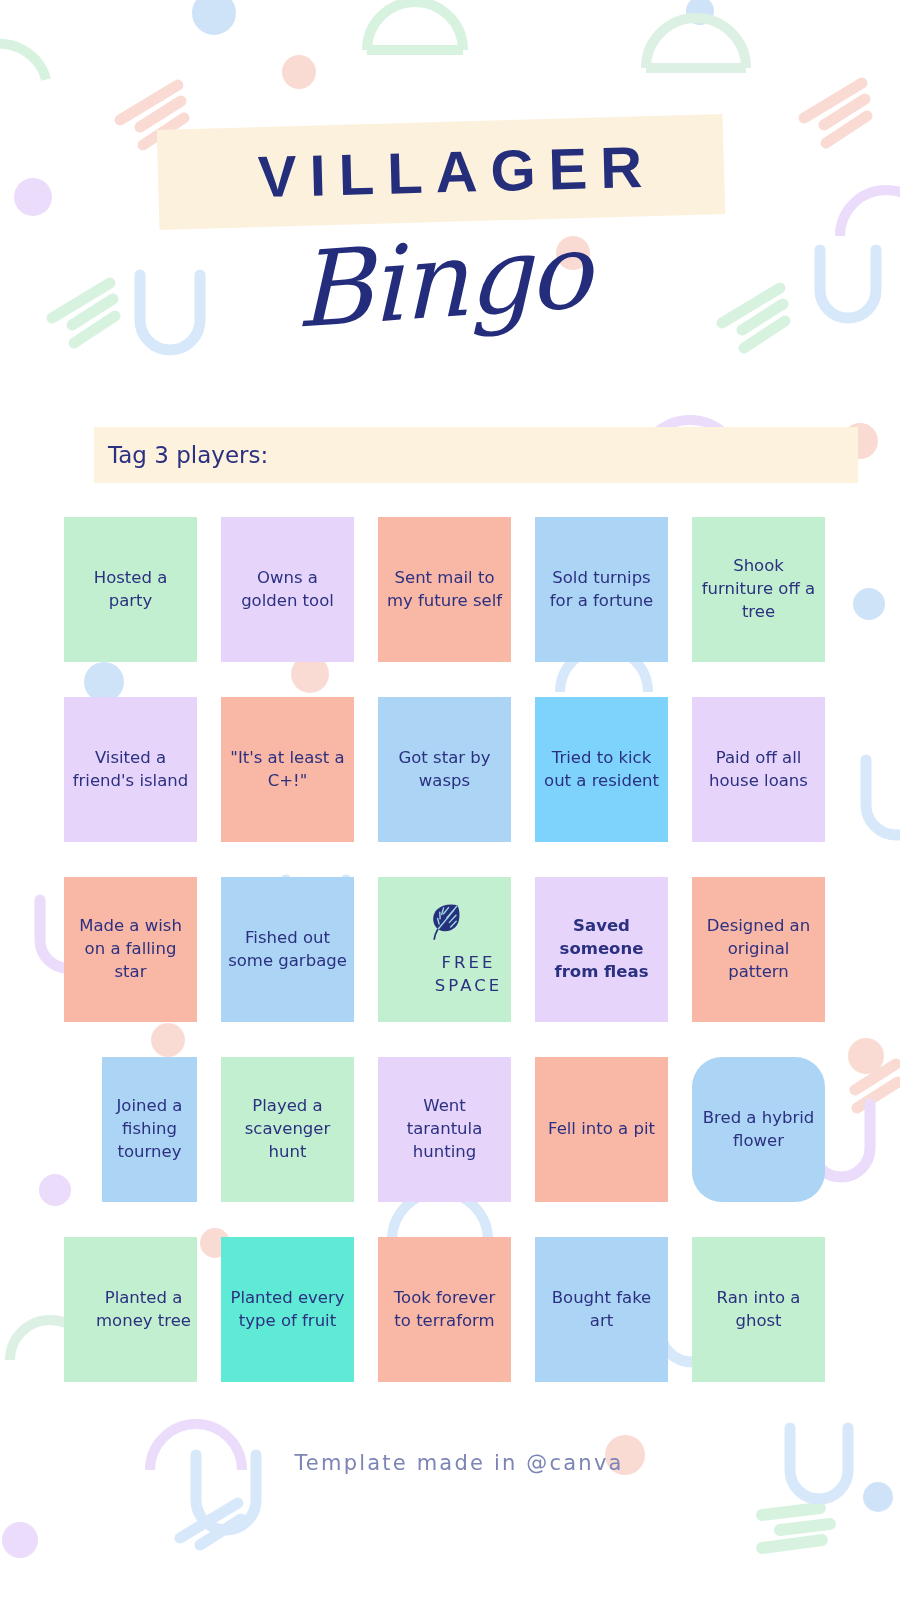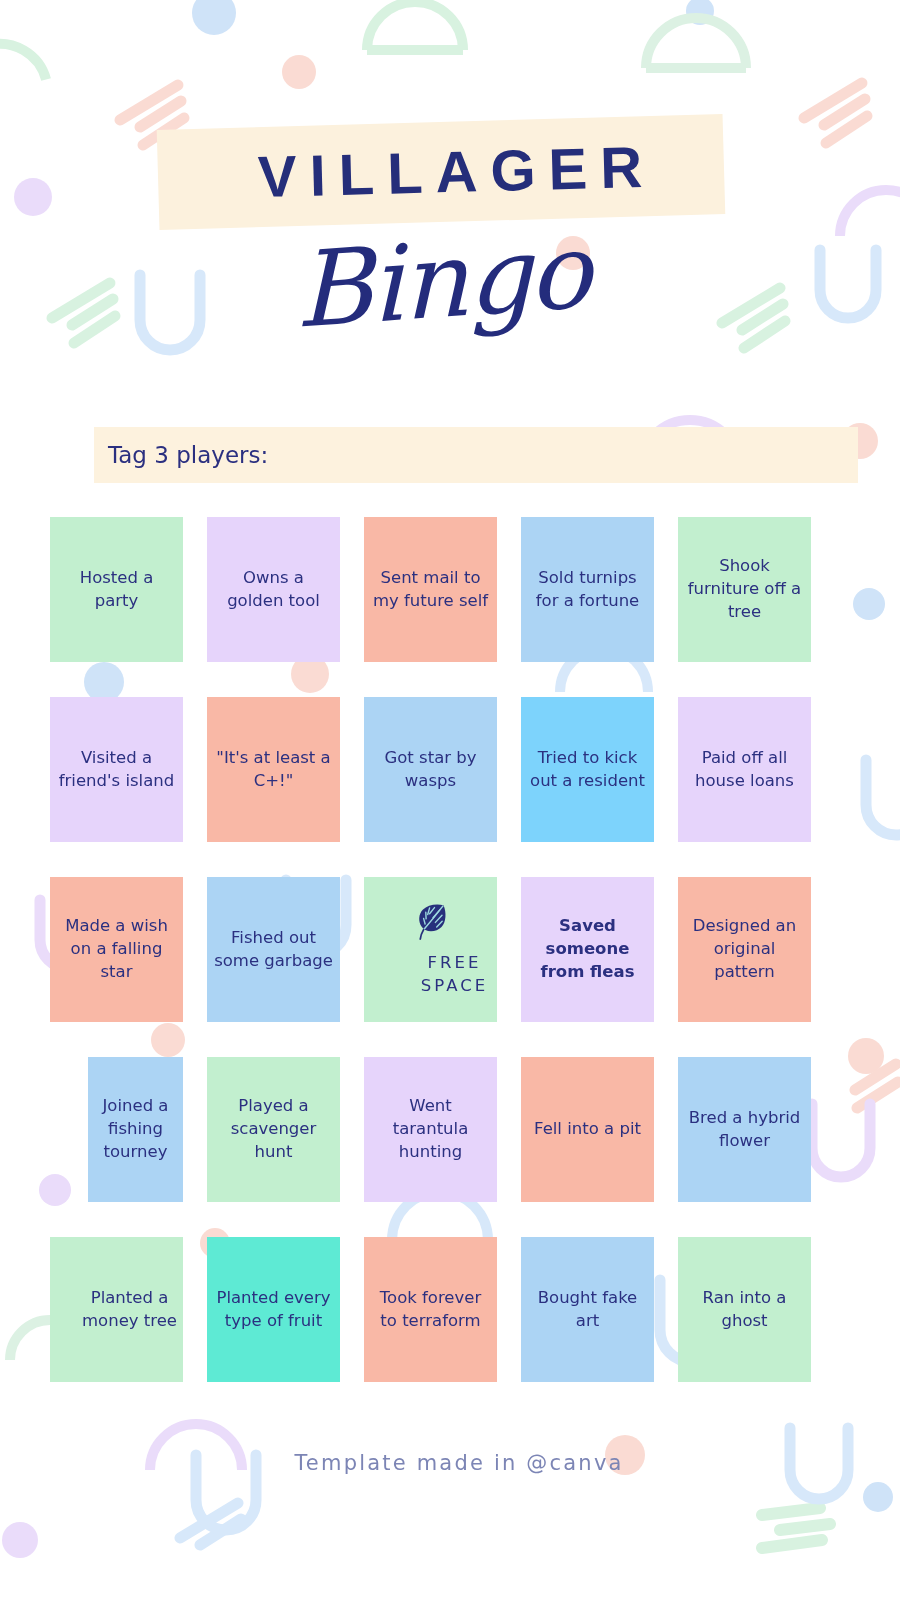--- a/index.html
+++ b/index.html
@@ -92,21 +92,21 @@
     margin-left: 14px;
     font-size: 23px;
     font-weight: normal;
     color: #2B3080;
     font-family: "DejaVu Sans", sans-serif;
   }
 
   
   .grid {
     position: absolute;
-    left: 50px;
+    left: 64px;
     top: 517px;
     width: 764px;
     display: grid;
     grid-template-columns: repeat(5, 133px);
     grid-template-rows: repeat(5, 145px);
     column-gap: 24px;
     row-gap: 35px;
   }
   .cell {
     display: flex;
@@ -322,21 +322,21 @@
       </div>
       <div class="cell" style="background: rgb(194, 239, 207);">
         <span>Played a scavenger hunt</span>
       </div>
       <div class="cell" style="background: rgb(230, 212, 251);">
         <span>Went tarantula hunting</span>
       </div>
       <div class="cell" style="background: rgb(249, 184, 166);">
         <span>Fell into a pit</span>
       </div>
-      <div class="cell" style="background: rgb(172, 212, 244);">
+      <div class="cell" style="background: rgb(172, 212, 244); border-radius: 30px;">
         <span>Bred a hybrid flower</span>
       </div>
       <div class="cell" style="background: rgb(194, 239, 207); padding-left: 32px;">
         <span>Planted a money tree</span>
       </div>
       <div class="cell" style="background: #5eead4;">
         <span>Planted every type of fruit</span>
       </div>
       <div class="cell" style="background: rgb(249, 184, 166);">
         <span>Took forever to terraform</span>

